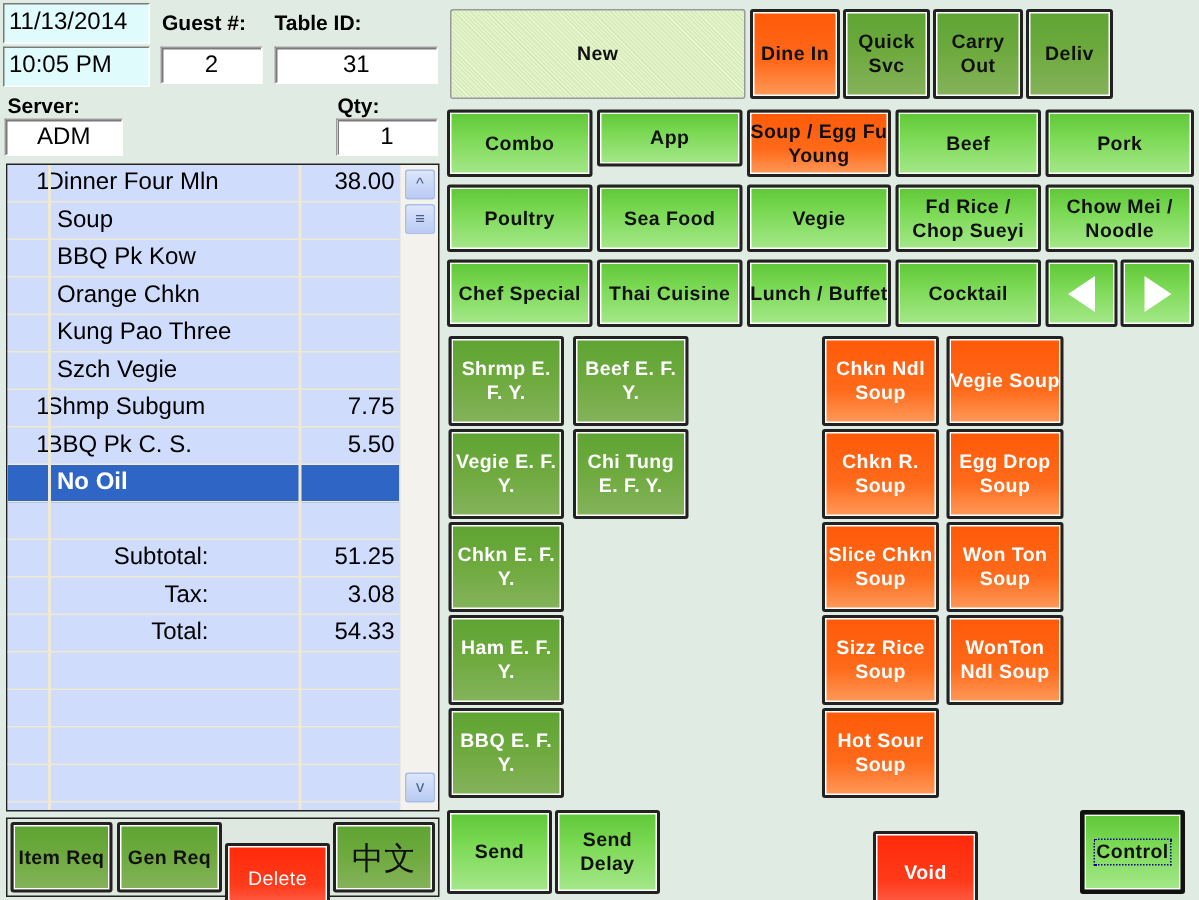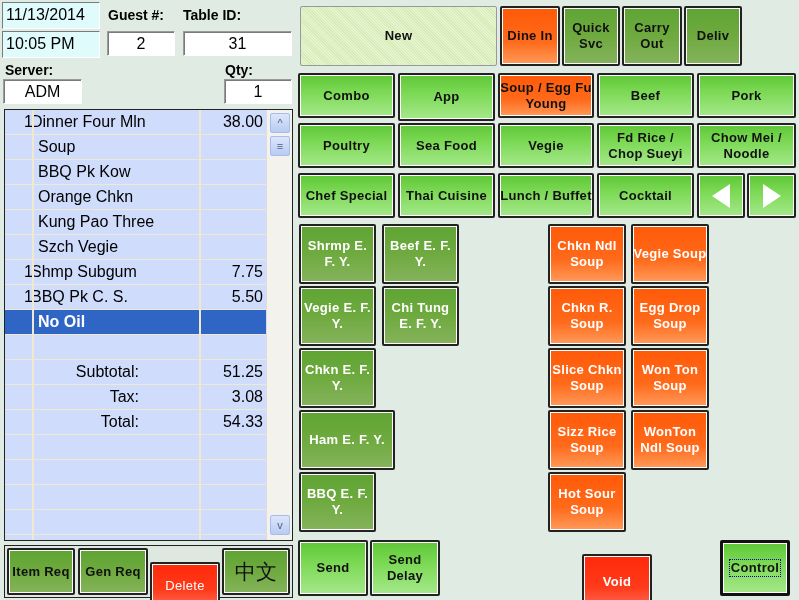--- a/index.html
+++ b/index.html
@@ -144,21 +144,21 @@
 <div class="btn btn-dg dark" style="left:622px;top:6px;width:60px;height:60px;">
     <span>Carry Out</span>
   </div>
 <div class="btn btn-dg dark" style="left:684px;top:6px;width:58px;height:60px;">
     <span>Deliv</span>
   </div>
 
 <div class="btn btn-lg" style="left:298px;top:73px;width:97px;height:45px;">
     <span>Combo</span>
   </div>
-<div class="btn btn-lg" style="left:398px;top:73px;width:97px;height:48px;">
+<div class="btn btn-lg" style="left:398px;top:73px;width:97px;height:38px;">
     <span>App</span>
   </div>
 <div class="btn btn-or dark" style="left:498px;top:73px;width:96px;height:45px;">
     <span>Soup / Egg Fu Young</span>
   </div>
 <div class="btn btn-lg" style="left:597px;top:73px;width:97px;height:45px;">
     <span>Beef</span>
   </div>
 <div class="btn btn-lg" style="left:697px;top:73px;width:99px;height:45px;">
     <span>Pork</span>
@@ -207,21 +207,21 @@
   </div>
 <div class="btn btn-dg" style="left:299px;top:286px;width:77px;height:60px;">
     <span>Vegie E. F. Y.</span>
   </div>
 <div class="btn btn-dg" style="left:382px;top:286px;width:77px;height:60px;">
     <span>Chi Tung E. F. Y.</span>
   </div>
 <div class="btn btn-dg" style="left:299px;top:348px;width:77px;height:60px;">
     <span>Chkn E. F. Y.</span>
   </div>
-<div class="btn btn-dg" style="left:299px;top:410px;width:96px;height:60px;">
+<div class="btn btn-dg" style="left:299px;top:410px;width:77px;height:60px;">
     <span>Ham E. F. Y.</span>
   </div>
 <div class="btn btn-dg" style="left:299px;top:472px;width:77px;height:60px;">
     <span>BBQ E. F. Y.</span>
   </div>
 
 <div class="btn btn-or" style="left:548px;top:224px;width:78px;height:60px;">
     <span>Chkn Ndl Soup</span>
   </div>
 <div class="btn btn-or" style="left:631px;top:224px;width:78px;height:60px;">

